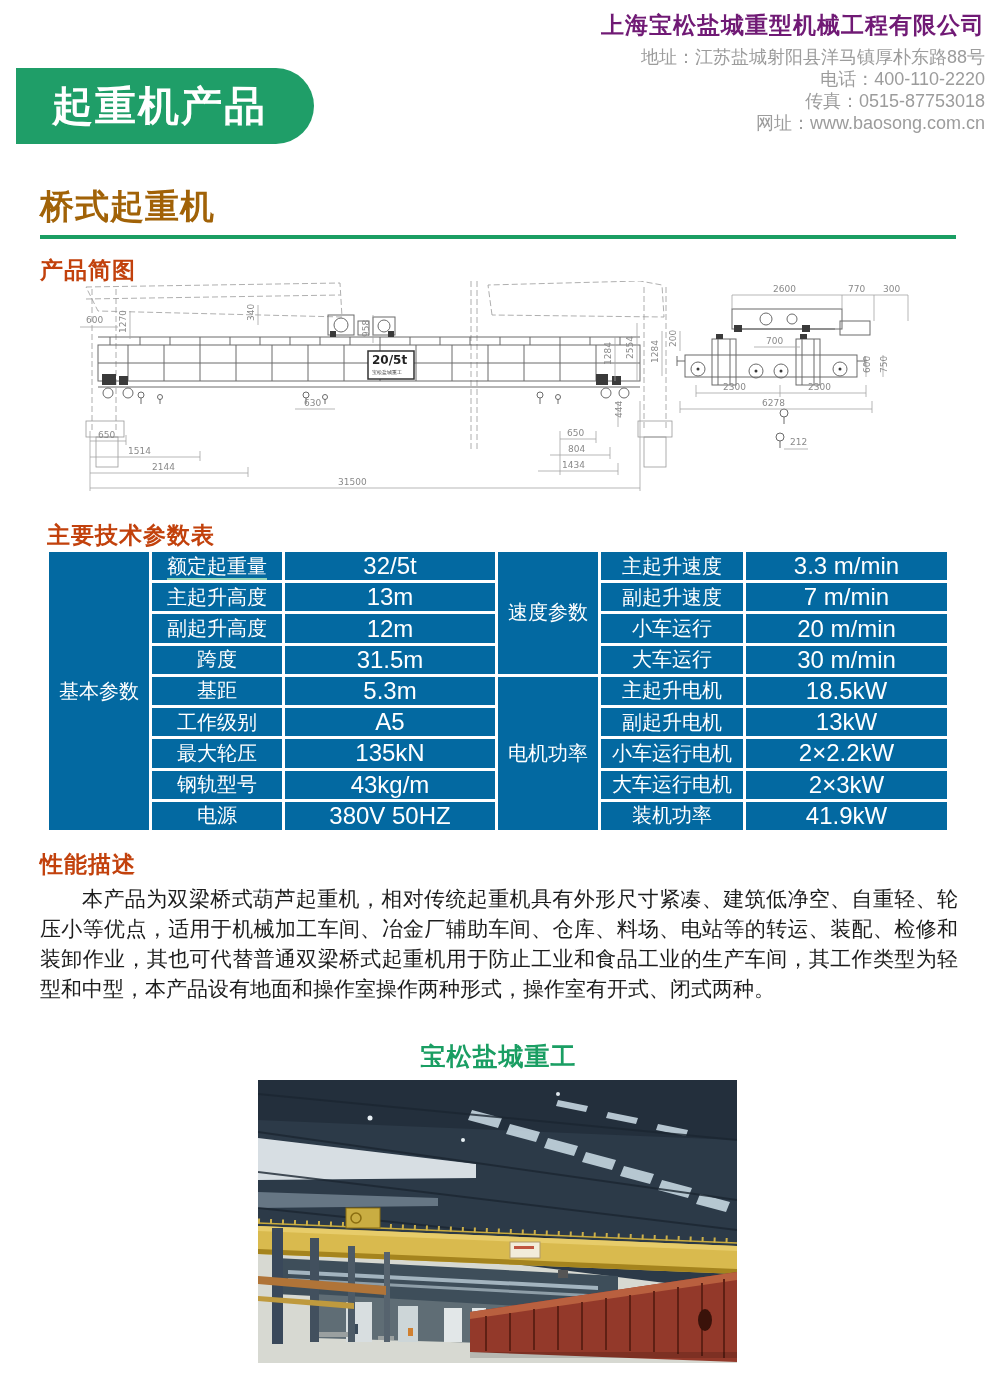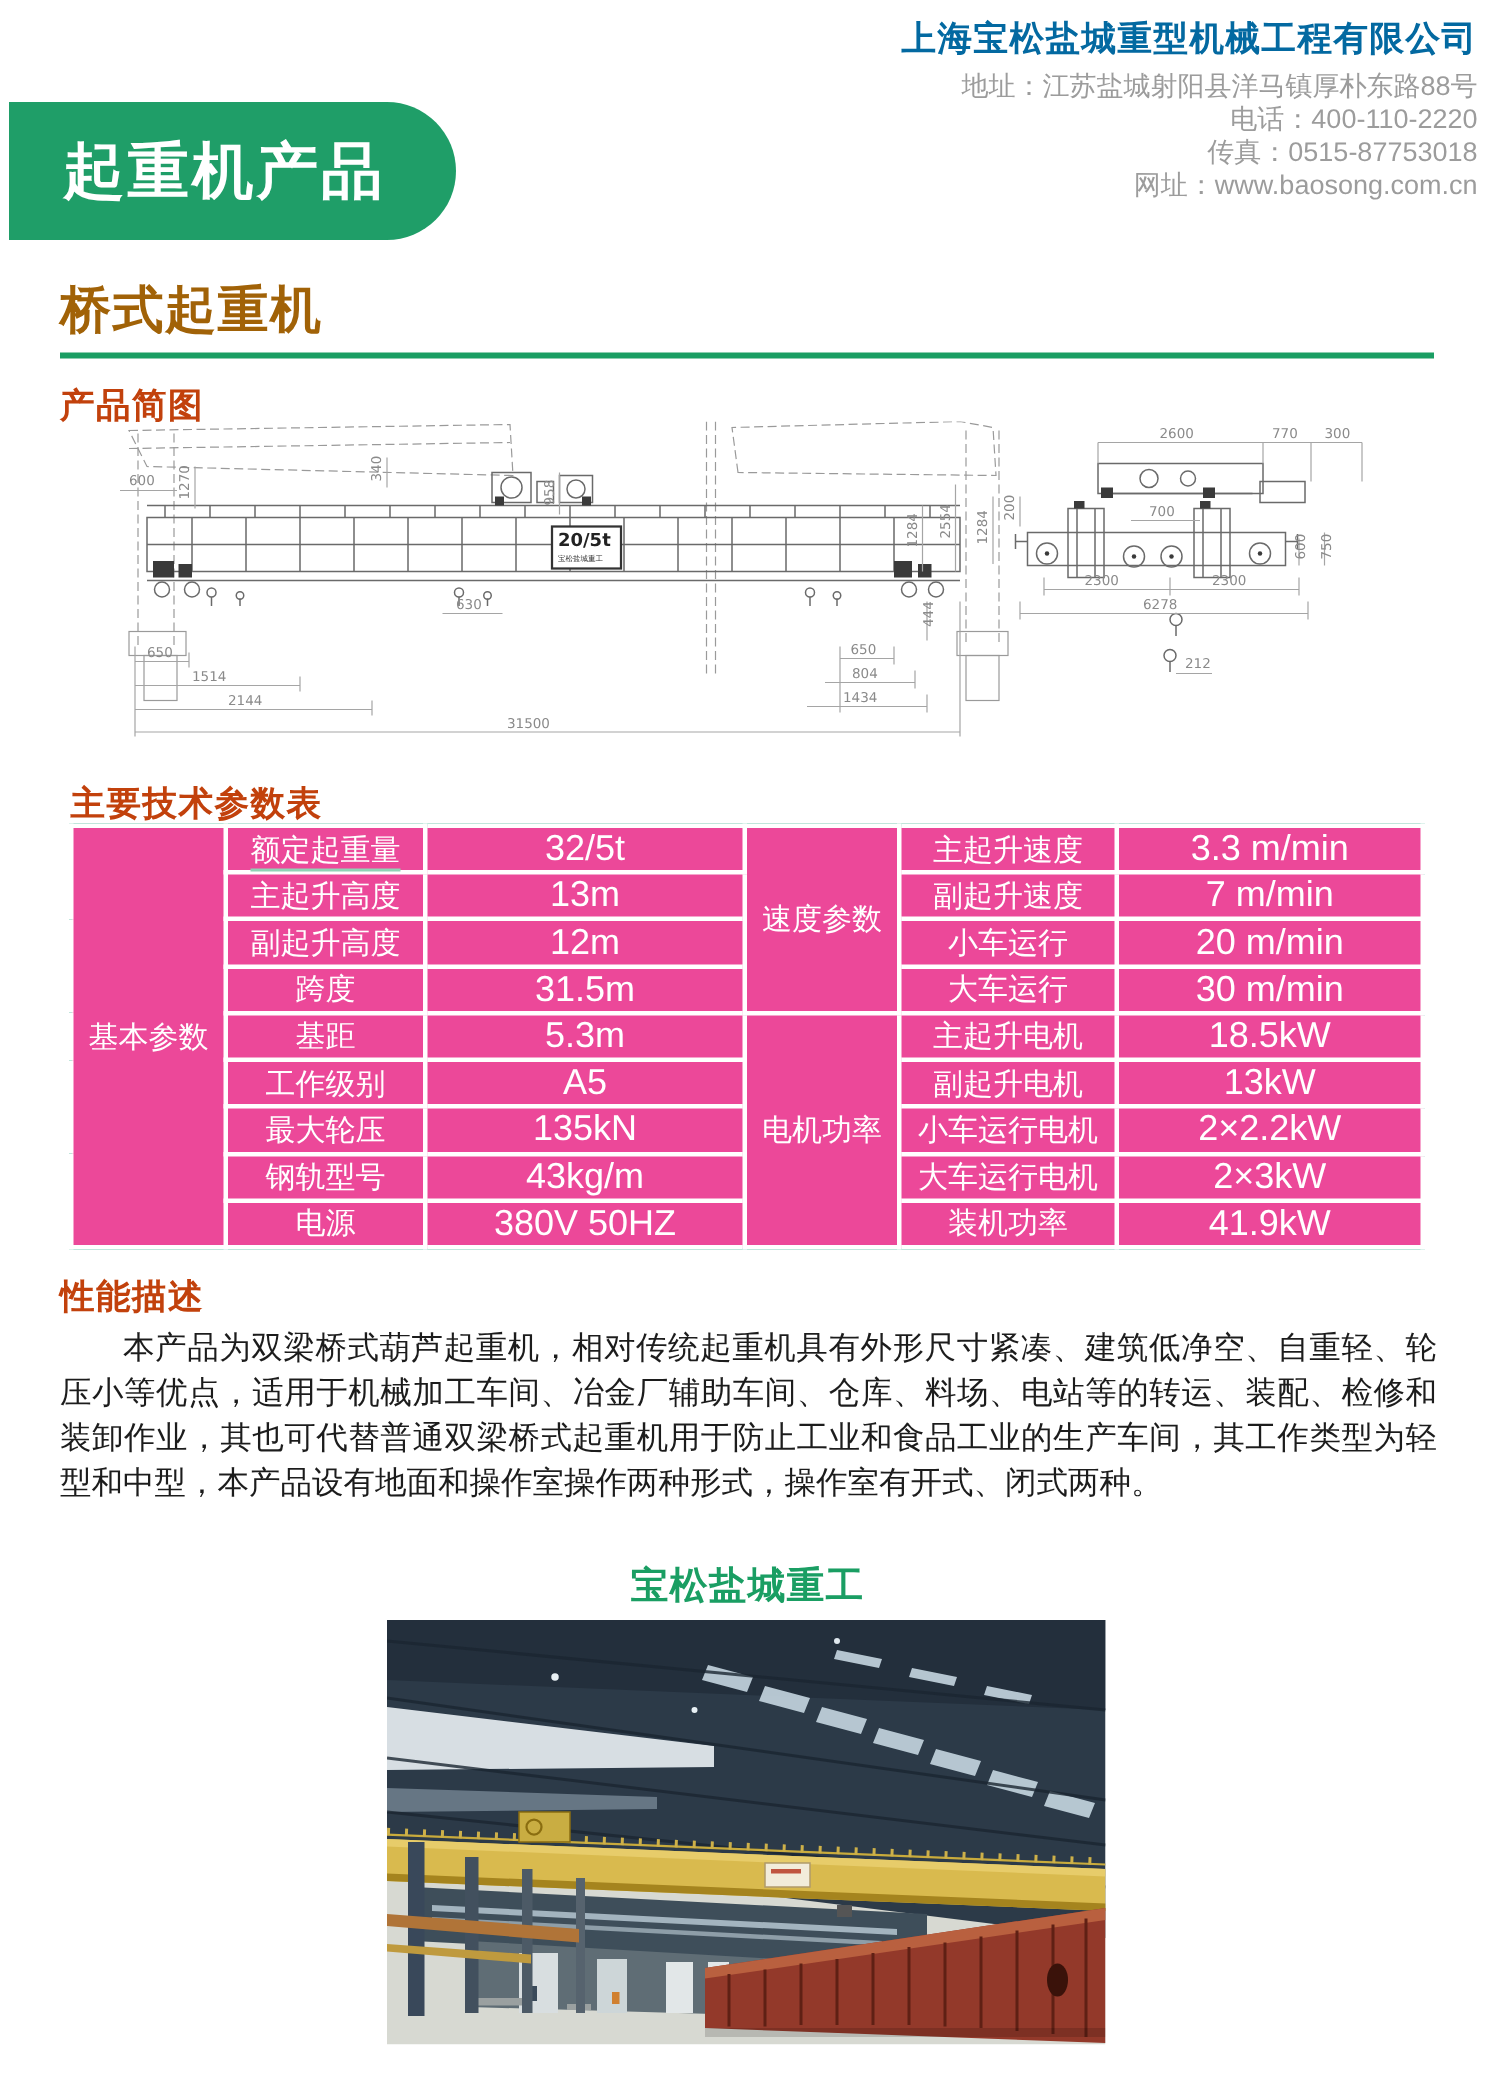--- a/index.html
+++ b/index.html
@@ -1,25 +1,25 @@
 <!DOCTYPE html>
 <html><head>
 <meta charset="utf-8">
 <style>
   html,body{margin:0;padding:0;background:#fff;}
   .page{position:relative;width:997px;height:1389px;background:#ffffff;overflow:hidden;
         font-family:"Liberation Sans",sans-serif;}
 
   
   .hdr{position:absolute;top:10px;right:12px;text-align:right;}
-  .company{font-size:23px;font-weight:700;color:#0369a1;letter-spacing:1px;margin-bottom:5px;}
+  .company{font-size:23px;font-weight:700;color:#701a75;letter-spacing:1px;margin-bottom:5px;}
   .contact-line{font-size:18px;color:#9c9c9c;line-height:22px;}
 
   
-  .badge{position:absolute;left:6px;top:68px;width:298px;height:92px;background:#1f9e68;
+  .badge{position:absolute;left:16px;top:68px;width:298px;height:76px;background:#1f9e68;
          border-radius:0 46px 46px 0;display:flex;align-items:center;box-sizing:border-box;padding-left:36px;}
   .badge span{color:#fff;font-size:41px;font-weight:700;letter-spacing:2px;}
 
   .main-title{position:absolute;left:40px;top:184px;margin:0;font-size:34px;font-weight:700;color:#a16207;letter-spacing:1px;}
   .rule{position:absolute;left:40px;top:235px;width:916px;height:4px;background:#1a9e63;}
   .sec{position:absolute;margin:0;font-size:23px;font-weight:700;color:#c2410c;letter-spacing:1px;}
   #sec-diagram{left:40px;top:255px;}
   #sec-table{left:47px;top:520px;}
   #sec-desc{left:40px;top:849px;}
 
@@ -29,21 +29,21 @@
   .thin{stroke:#9a9a9a;stroke-width:.8;fill:none;}
   .dash{stroke-dasharray:6 3;}
   .dimln{stroke:#a5a5a5;stroke-width:.8;fill:none;}
   .dim{font:9px "DejaVu Sans",sans-serif;fill:#8a8a8a;}
   .blk{fill:#3a3a3a;stroke:none;}
 
   
   .params{position:absolute;left:46px;top:549px;width:901px;height:284px;border-collapse:collapse;
           table-layout:fixed;background:#019a70;}
   .params td{border:3px solid #ffffff;color:#ffffff;text-align:center;vertical-align:middle;
-             font-size:20px;padding:0;background:#ec4899;}
+             font-size:20px;padding:0;background:#0369a1;}
   .params td.val{font-size:24px;}
   .u{border-bottom:2px solid #8fd2b6;padding-bottom:1px;}
 
   .desc{position:absolute;left:40px;top:884px;width:918px;margin:0;font-size:21px;line-height:30px;
         color:#1c1c1c;text-align:justify;text-indent:2em;}
   .caption{position:absolute;left:0;top:1040px;width:997px;text-align:center;
            font-size:25px;font-weight:700;color:#1a9e63;letter-spacing:1px;}
 
   .photo{position:absolute;left:258px;top:1080px;width:479px;height:283px;}
   .photo svg{display:block;}

